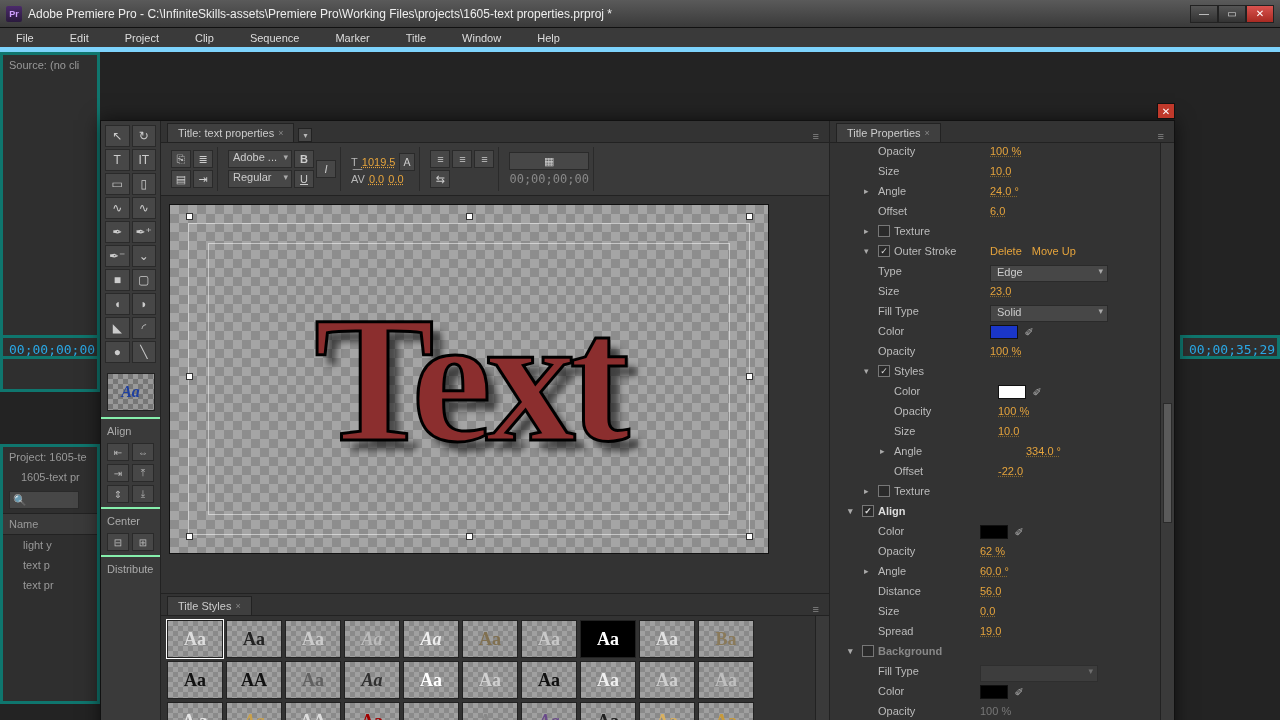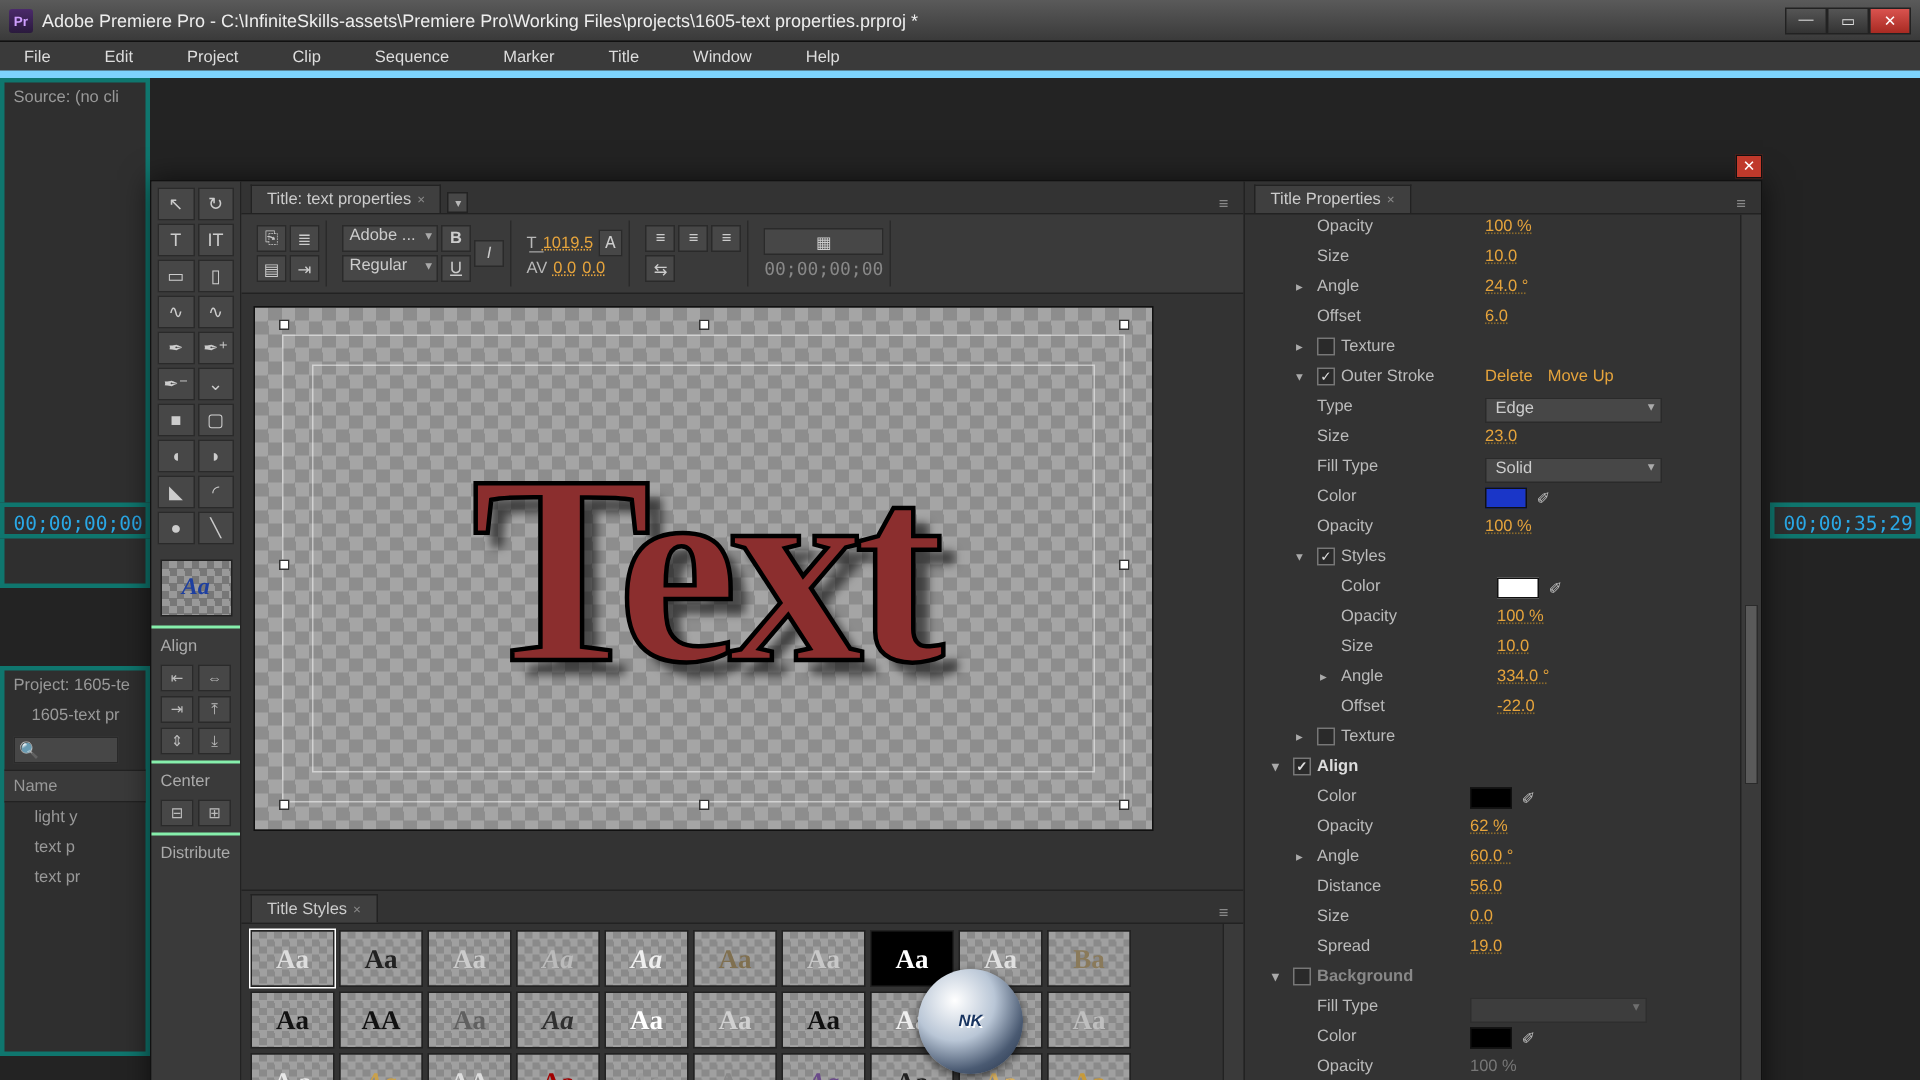--- a/index.html
+++ b/index.html
@@ -465,21 +465,21 @@
                 </div>
                 <div style="display: flex; align-items: center;">
                   <span class="prop-val">10.0</span>
                 </div>
               </div>
               <div class="prop-row indent-2">
                 <div class="prop-label">
                   <span class="disclosure">▸</span>
                   <span>Angle</span>
                 </div>
-                <div style="display: flex; align-items: center;">
+                <div style="display: flex; align-items: center; margin-left: 28px;">
                   <span class="prop-val">334.0 °</span>
                 </div>
               </div>
               <div class="prop-row indent-2">
                 <div class="prop-label">
                   <span class="disclosure"></span>
                   <span>Offset</span>
                 </div>
                 <div style="display: flex; align-items: center;">
                   <span class="prop-val">-22.0</span>
@@ -595,16 +595,13 @@
             </div>
           <div class="vscroll">
               <div class="thumb"></div>
             </div>
         </div>
       </div>
 
     </div>
   </div>
 
-  <div class="watermark">
-      <span>NK</span>
-    </div>
 </div>
 
 </body></html>

